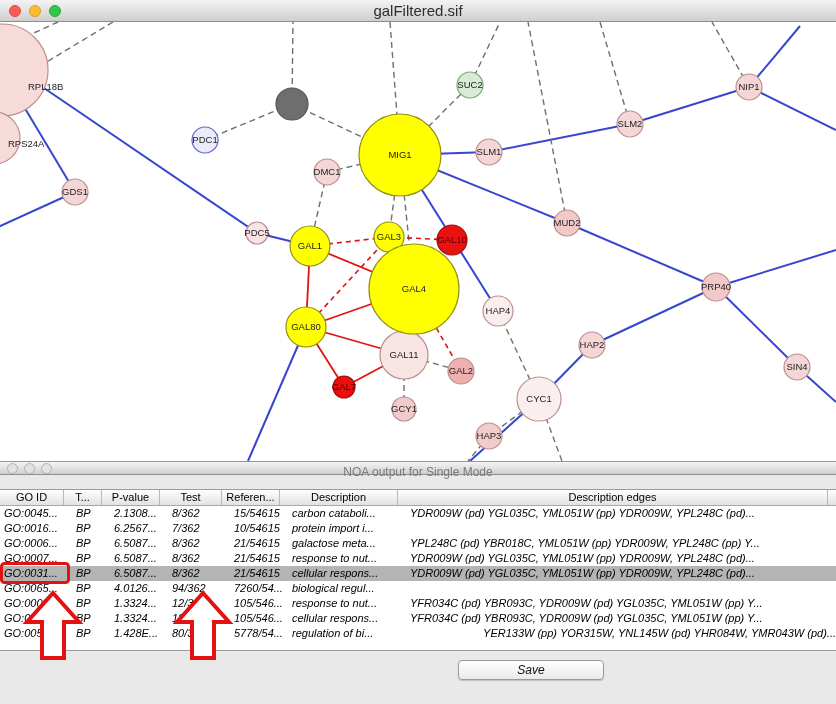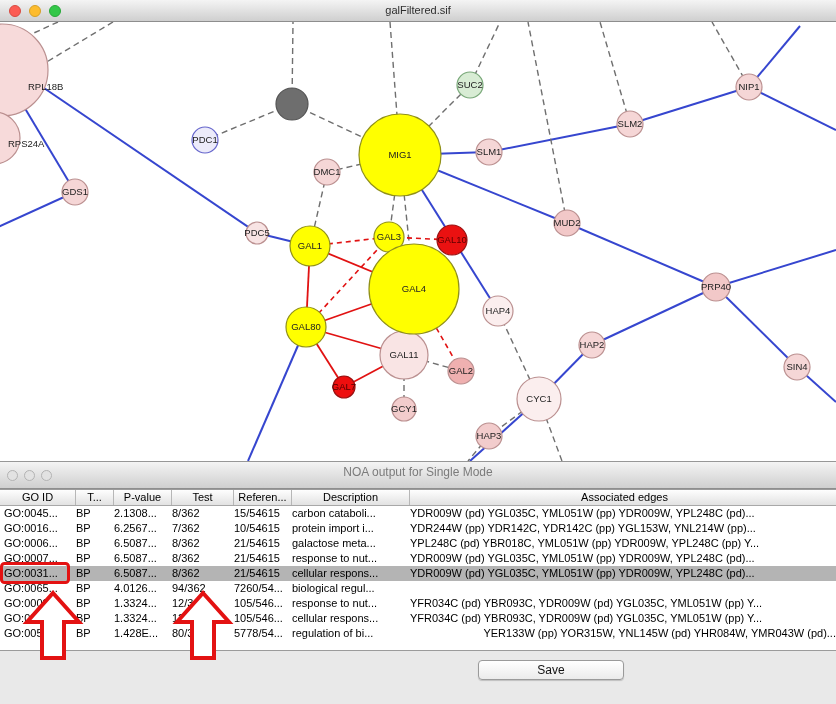--- a/index.html
+++ b/index.html
@@ -6,57 +6,57 @@
   body{
     width:836px;height:704px;position:relative;overflow:hidden;
     font-family:"Liberation Sans",sans-serif;background:#e9e9e9;
   }
   
   .titlebar{
     position:relative;height:22px;text-align:center;
     background:linear-gradient(#f4f4f4,#cfcfcf);
     border-bottom:1px solid #8e8e8e;box-sizing:border-box;
   }
-  .titlebar .title{font-size:11px;line-height:21px;color:#2e2e2e;}
+  .titlebar .title{font-size:15px;line-height:21px;color:#2e2e2e;}
   .lights{position:absolute;left:9px;top:0;height:100%;display:flex;align-items:center;gap:8px;}
   .light{width:12px;height:12px;border-radius:50%;box-sizing:border-box;}
   .light.red{background:#fc5c54;border:1px solid #d84b42;}
   .light.yellow{background:#fdbc2e;border:1px solid #d6a027;}
   .light.green{background:#33c748;border:1px solid #27a838;}
   
   .window-graph{position:absolute;top:0;left:0;width:836px;height:461px;background:#ffffff;}
   #graph-svg{display:block;background:#ffffff;}
   #graph-svg text{font-family:"Liberation Sans",sans-serif;}
   
   .window-table{position:absolute;top:461px;left:0;width:836px;height:243px;background:#e9e9e9;}
-  .titlebar.small{height:28px;border-top:1px solid #979797;}
+  .titlebar.small{height:14px;border-top:1px solid #979797;}
   .titlebar.small .title{font-size:12px;line-height:17px;color:#7b7b7b;}
   .lights.small{left:7px;gap:6px;}
   .light.inactive{width:11px;height:11px;background:#e2e2e2;border:1px solid #b3b3b3;}
   .noa-table{
     position:absolute;top:28px;left:0;width:836px;height:162px;background:#ffffff;
     border-top:1px solid #9b9b9b;border-bottom:1px solid #9b9b9b;box-sizing:border-box;
     overflow:hidden;font-size:11px;color:#000;
   }
   .thead{display:flex;height:16px;background:linear-gradient(#fefefe,#e2e2e2);
     border-bottom:1px solid #a8a8a8;box-sizing:border-box;}
   .th{box-sizing:border-box;border-right:1px solid #b7b7b7;text-align:center;
     line-height:15px;overflow:hidden;white-space:nowrap;flex:none;}
-  .trow{display:flex;height:15px;line-height:15px;white-space:nowrap;}
+  .trow{display:flex;height:15px;line-height:15px;white-space:nowrap;font-style:italic;}
   .trow.selected{background:#b4b4b4;}
   .cell{box-sizing:border-box;padding-left:4px;overflow:hidden;white-space:nowrap;flex:none;}
   
   .btn{
     position:absolute;top:199px;width:146px;height:20px;box-sizing:border-box;
     border:1px solid #9a9a9a;border-radius:4px;
     background:linear-gradient(#ffffff,#ebebeb);
     font-size:12px;text-align:center;line-height:18px;color:#111;
     box-shadow:0 1px 1px rgba(0,0,0,0.18);cursor:default;
   }
-  .btn.save{left:478px;}
+  .btn.save{left:458px;font-style:italic;}
   .btn.cancel{left:642px;margin-top:44px;}
   
   .overlay{position:absolute;top:0;left:0;pointer-events:none;z-index:50;}
 </style>
 </head>
 <body>
 
 <div class="window-graph">
   <div class="titlebar">
     <div class="lights">
@@ -239,46 +239,45 @@
     <div class="lights small">
       <span class="light inactive"></span>
       <span class="light inactive"></span>
       <span class="light inactive"></span>
     </div>
     <span class="title">NOA output for Single Mode</span>
   </div>
 
   <div class="noa-table">
     <div class="thead" id="noa-header">
-        <div class="th" style="width: 76px;">GO ID</div>
+        <div class="th" style="width: 64px;">GO ID</div>
         <div class="th" style="width: 38px;">T...</div>
         <div class="th" style="width: 58px;">P-value</div>
         <div class="th" style="width: 62px; text-align: center;">Test</div>
         <div class="th" style="width: 58px;">Referen...</div>
         <div class="th" style="width: 118px;">Description</div>
-        <div class="th" style="width: 430px;">Associated edges</div>
+        <div class="th" style="width: 430px;">Description edges</div>
       </div>
     <div id="noa-body">
         <div class="trow">
           <div class="cell" style="width: 72px;">GO:0045...</div>
           <div class="cell" style="width: 38px;">BP</div>
           <div class="cell" style="width: 58px;">2.1308...</div>
           <div class="cell" style="width: 62px;">8/362</div>
           <div class="cell" style="width: 58px;">15/54615</div>
           <div class="cell" style="width: 118px;">carbon cataboli...</div>
           <div class="cell" style="width: 430px;">YDR009W (pd) YGL035C, YML051W (pp) YDR009W, YPL248C (pd)...</div>
         </div>
         <div class="trow">
           <div class="cell" style="width: 72px;">GO:0016...</div>
           <div class="cell" style="width: 38px;">BP</div>
           <div class="cell" style="width: 58px;">6.2567...</div>
           <div class="cell" style="width: 62px;">7/362</div>
           <div class="cell" style="width: 58px;">10/54615</div>
           <div class="cell" style="width: 118px;">protein import i...</div>
-          <div class="cell" style="width: 430px;">YDR244W (pp) YDR142C, YDR142C (pp) YGL153W, YNL214W (pp)...</div>
         </div>
         <div class="trow">
           <div class="cell" style="width: 72px;">GO:0006...</div>
           <div class="cell" style="width: 38px;">BP</div>
           <div class="cell" style="width: 58px;">6.5087...</div>
           <div class="cell" style="width: 62px;">8/362</div>
           <div class="cell" style="width: 58px;">21/54615</div>
           <div class="cell" style="width: 118px;">galactose meta...</div>
           <div class="cell" style="width: 430px;">YPL248C (pd) YBR018C, YML051W (pp) YDR009W, YPL248C (pp) Y...</div>
         </div>

